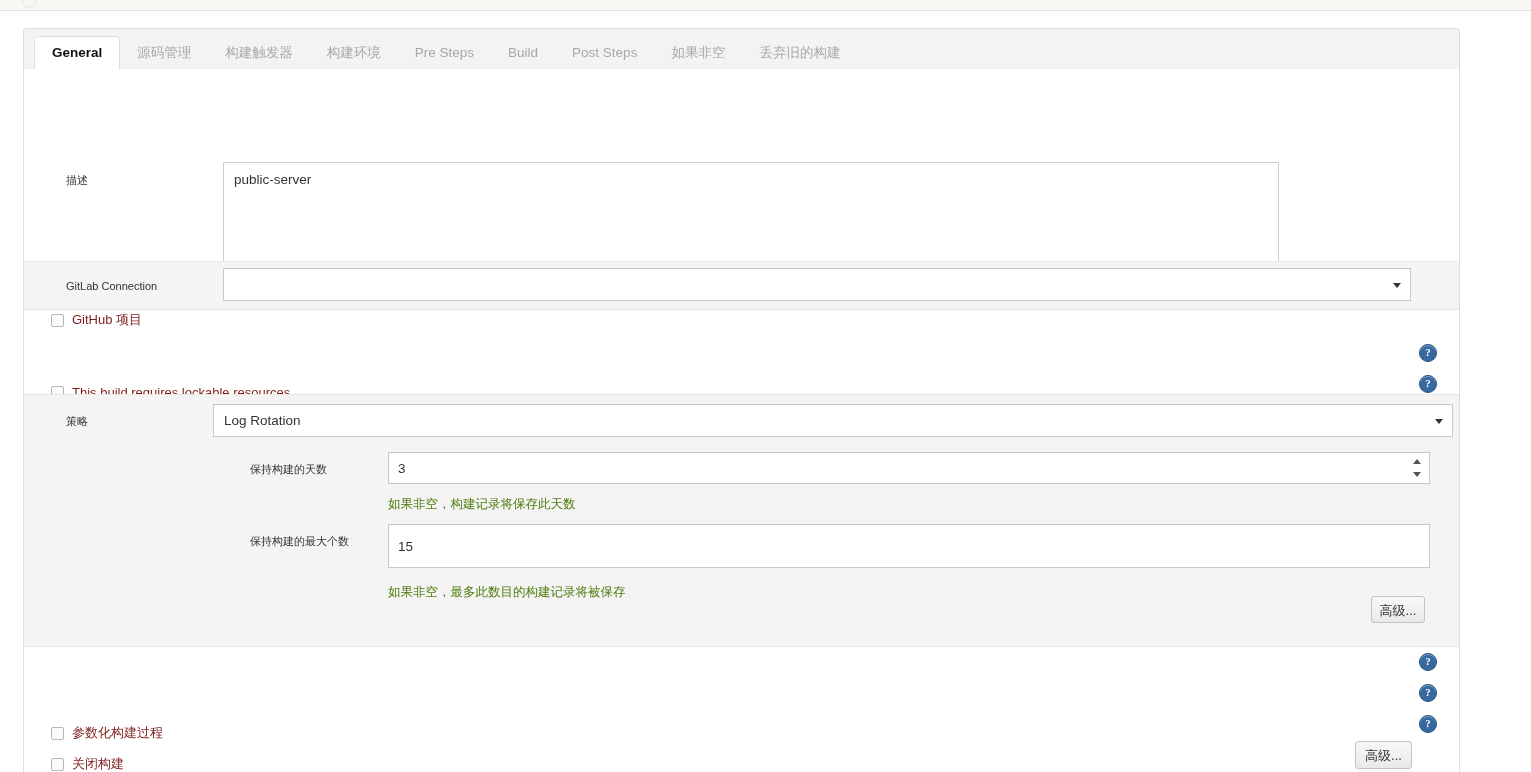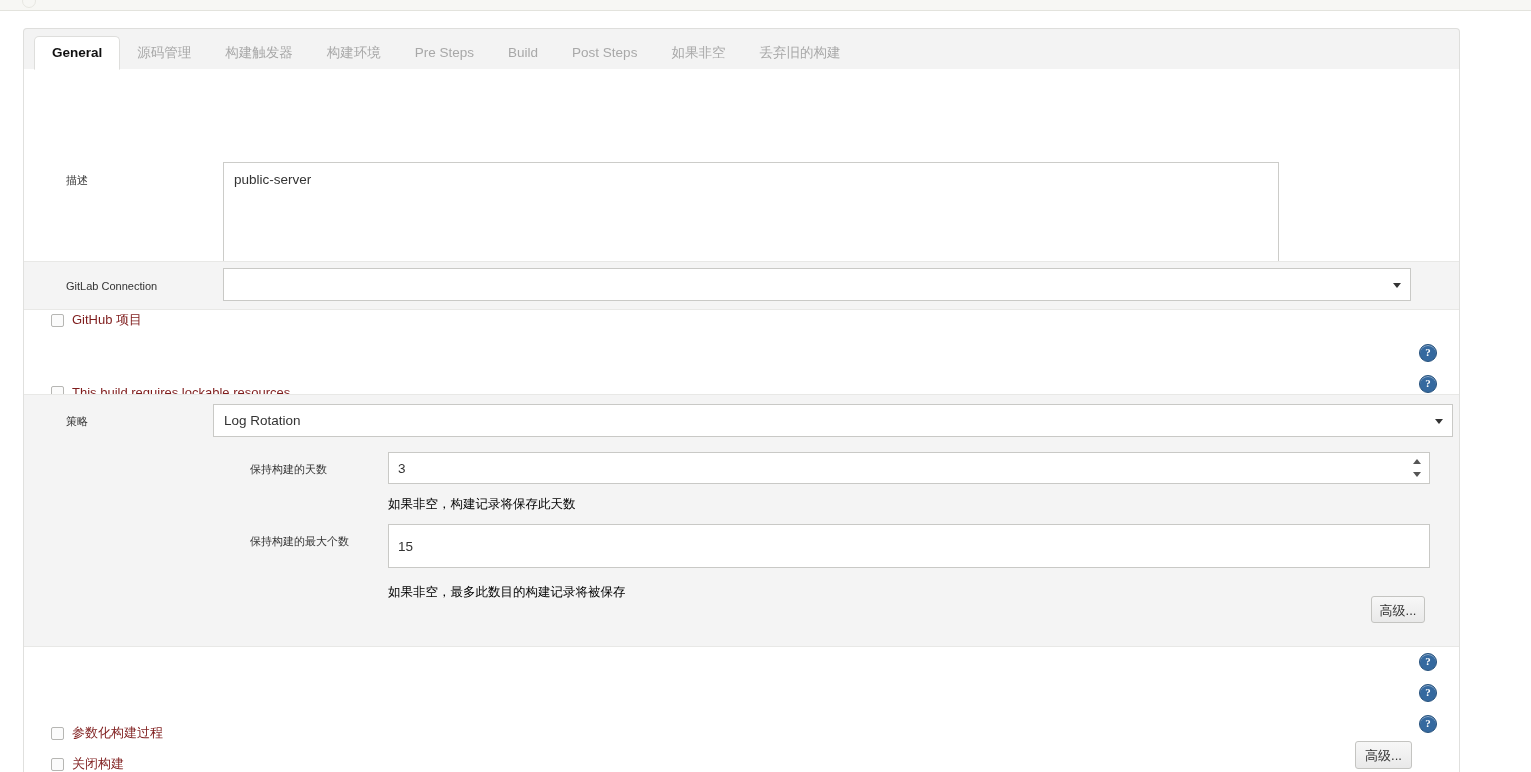--- a/index.html
+++ b/index.html
@@ -232,21 +232,21 @@
     width: 0; height: 0;
     border-left: 4px solid transparent;
     border-right: 4px solid transparent;
   }
   .spinner i.up   { border-bottom: 5px solid #555555; }
   .spinner i.down { border-top: 5px solid #555555; }
 
   .hint {
     position: absolute;
     font-size: 12.5px;
-    color: #000000;
+    color: #4d7c0f;
     white-space: nowrap;
   }
 
   
   .help {
     position: absolute;
     width: 16px; height: 16px;
     border-radius: 50%;
     background: #35699f;
     border: 1px solid #27527d;

